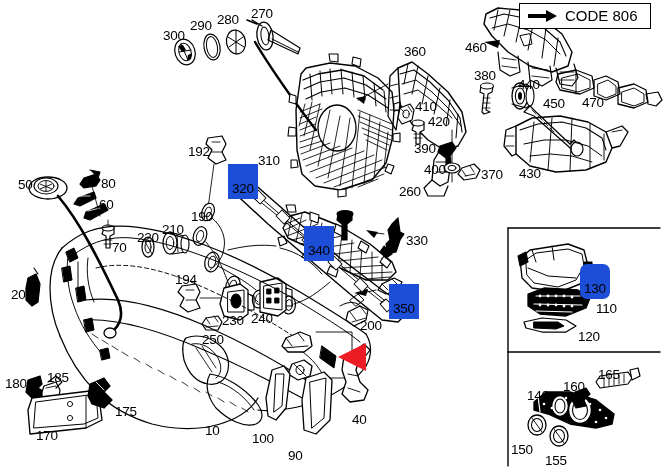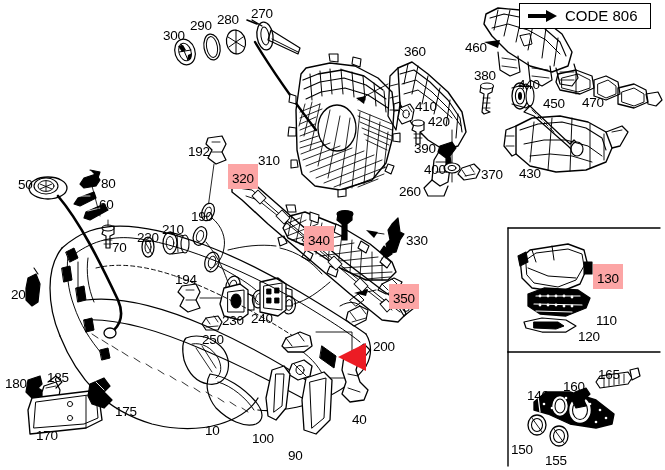--- a/index.html
+++ b/index.html
@@ -19,22 +19,22 @@
   .lbl {
     position: absolute;
     font-family: "Liberation Sans", sans-serif;
     font-size: 13.5px;
     color: #000000;
     white-space: nowrap;
     line-height: 1;
     letter-spacing: -0.2px;
   }
   .lbl.hl {
-    background: #fca5a5;
-    padding: 8px 4px 3px 4px;
+    background: #1d4ed8;
+    padding: 18px 4px 3px 4px;
   }
   .code-box {
     position: absolute;
     border: 1.6px solid #000;
     background: #fff;
     display: flex;
     align-items: center;
     gap: 7px;
     padding: 3px 12px 4px 8px;
   }
@@ -732,38 +732,38 @@
     <span class="lbl" style="left:99px;  top:198px;">60</span>
     <span class="lbl" style="left:112px; top:241px;">70</span>
     <span class="lbl" style="left:137px; top:231px;">220</span>
     <span class="lbl" style="left:162px; top:223px;">210</span>
     <span class="lbl" style="left:191px; top:210px;">190</span>
     <span class="lbl" style="left:175px; top:273px;">194</span>
     <span class="lbl" style="left:11px;  top:288px;">20</span>
     <span class="lbl" style="left:222px; top:314px;">230</span>
     <span class="lbl" style="left:251px; top:312px;">240</span>
     <span class="lbl" style="left:202px; top:333px;">250</span>
-    <span class="lbl" style="left:360px; top:340px;margin-left:13px;">200</span>
+    <span class="lbl" style="left:360px; top:319px;">200</span>
     <span class="lbl" style="left:352px; top:413px;">40</span>
     <span class="lbl" style="left:205px; top:424px;">10</span>
     <span class="lbl" style="left:252px; top:432px;">100</span>
     <span class="lbl" style="left:288px; top:449px;">90</span>
     <span class="lbl" style="left:5px;   top:377px;">180</span>
     <span class="lbl" style="left:47px;  top:371px;">185</span>
     <span class="lbl" style="left:36px;  top:429px;">170</span>
     <span class="lbl" style="left:115px; top:405px;">175</span>
-    <span class="lbl" style="left:596px; top:314px;">110</span>
+    <span class="lbl" style="left:596px; top:302px;">110</span>
     <span class="lbl" style="left:578px; top:330px;">120</span>
     <span class="lbl" style="left:527px; top:389px;">140</span>
     <span class="lbl" style="left:563px; top:380px;">160</span>
     <span class="lbl" style="left:598px; top:368px;">165</span>
     <span class="lbl" style="left:511px; top:443px;">150</span>
     <span class="lbl" style="left:545px; top:454px;">155</span>
   </div>
 
   <div>
     <span class="lbl hl" style="left:228px; top:164px;">320</span>
     <span class="lbl hl" style="left:304px; top:226px;">340</span>
     <span class="lbl hl" style="left:389px; top:284px;">350</span>
-    <span class="lbl hl" style="left:593px; top:264px;">130</span>
+    <span class="lbl hl" style="left:580px; top:264px;border-radius:7px;">130</span>
   </div>
 
 </div>
 
 </body></html>

